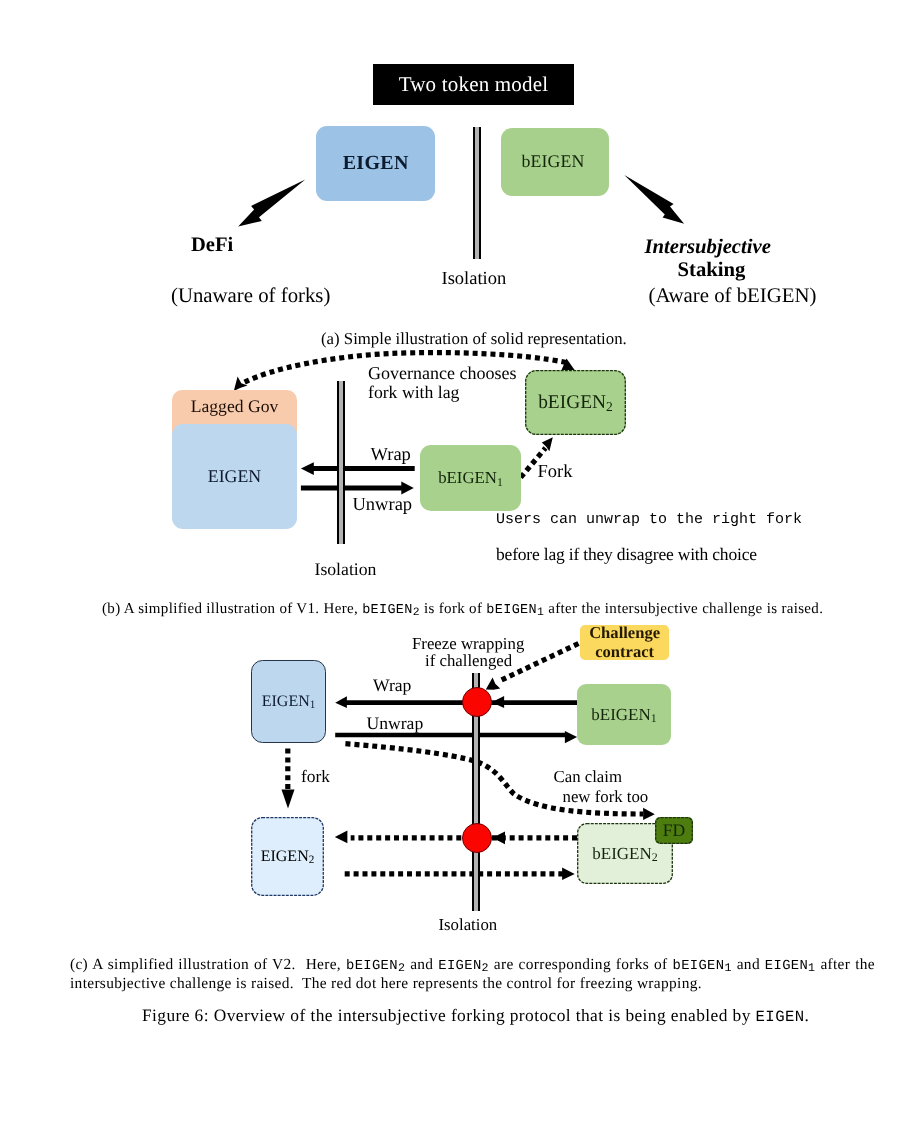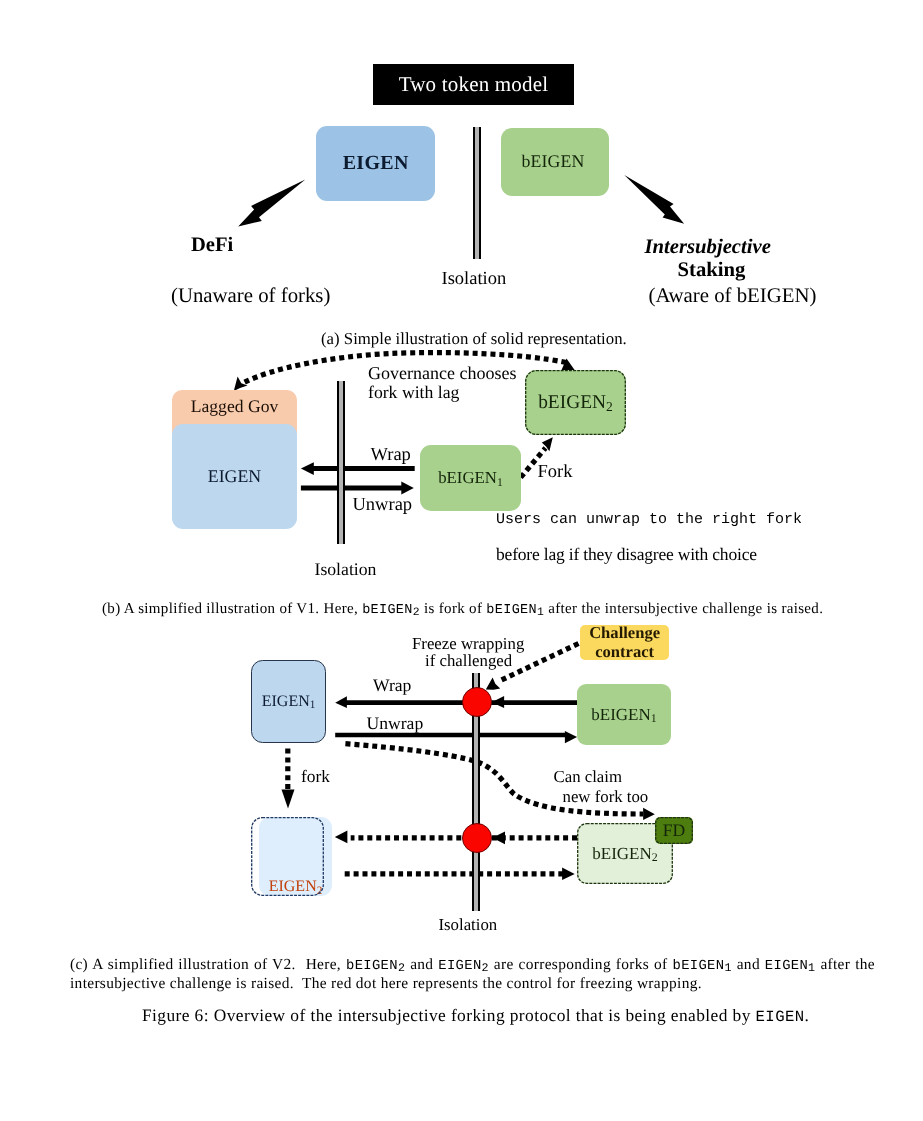--- a/index.html
+++ b/index.html
@@ -61,21 +61,21 @@
   .lbl-b-note1{position:absolute;left:496px;top:510px;font-size:15px;line-height:19px;font-family:Liberation Mono, monospace;}
   .lbl-b-note2{position:absolute;left:496px;top:545px;font-size:17.5px;line-height:19px;letter-spacing:-0.19px;}
   .cap-b{position:absolute;left:102px;top:599.5px;font-size:15px;line-height:18px;white-space:nowrap;letter-spacing:0.33px;}
 
   
   .box-c-eigen1{position:absolute;left:251.3px;top:659.9px;width:74.5px;height:83.5px;background:#bdd7ee;
     border:1.2px solid #26354b;border-radius:11.5px;box-sizing:border-box;
     display:flex;align-items:center;justify-content:center;font-size:16px;color:#0d1b30;}
   .box-c-eigen2{position:absolute;left:251px;top:817px;width:73px;height:79px;background:#deeefc;
     border-radius:11px;box-sizing:border-box;
-    display:flex;align-items:flex-end;justify-content:center;font-size:16px;color:#c2410c;margin-left:8px;}
+    display:flex;align-items:center;justify-content:center;font-size:16px;color:#000000;}
   .box-c-beigen1{position:absolute;left:577px;top:684px;width:94px;height:61px;background:#a9d18e;
     border-radius:9px;display:flex;align-items:center;justify-content:center;font-size:17px;color:#14260a;}
   .box-c-beigen2{position:absolute;left:577px;top:823px;width:96px;height:61px;background:#e2efd9;
     border-radius:9px;box-sizing:border-box;
     display:flex;align-items:center;justify-content:center;font-size:17px;color:#14260a;}
   .box-c-fd{position:absolute;left:655px;top:817px;width:38px;height:27px;background:#4d7c0f;
     border-radius:5px;box-sizing:border-box;
     display:flex;align-items:center;justify-content:center;font-size:17.6px;color:#14260a;}
   .box-c-challenge{position:absolute;left:579.8px;top:624.8px;width:89.7px;height:35.2px;background:#fbd95f;
     border-radius:5px;display:flex;flex-direction:column;align-items:center;justify-content:center;

